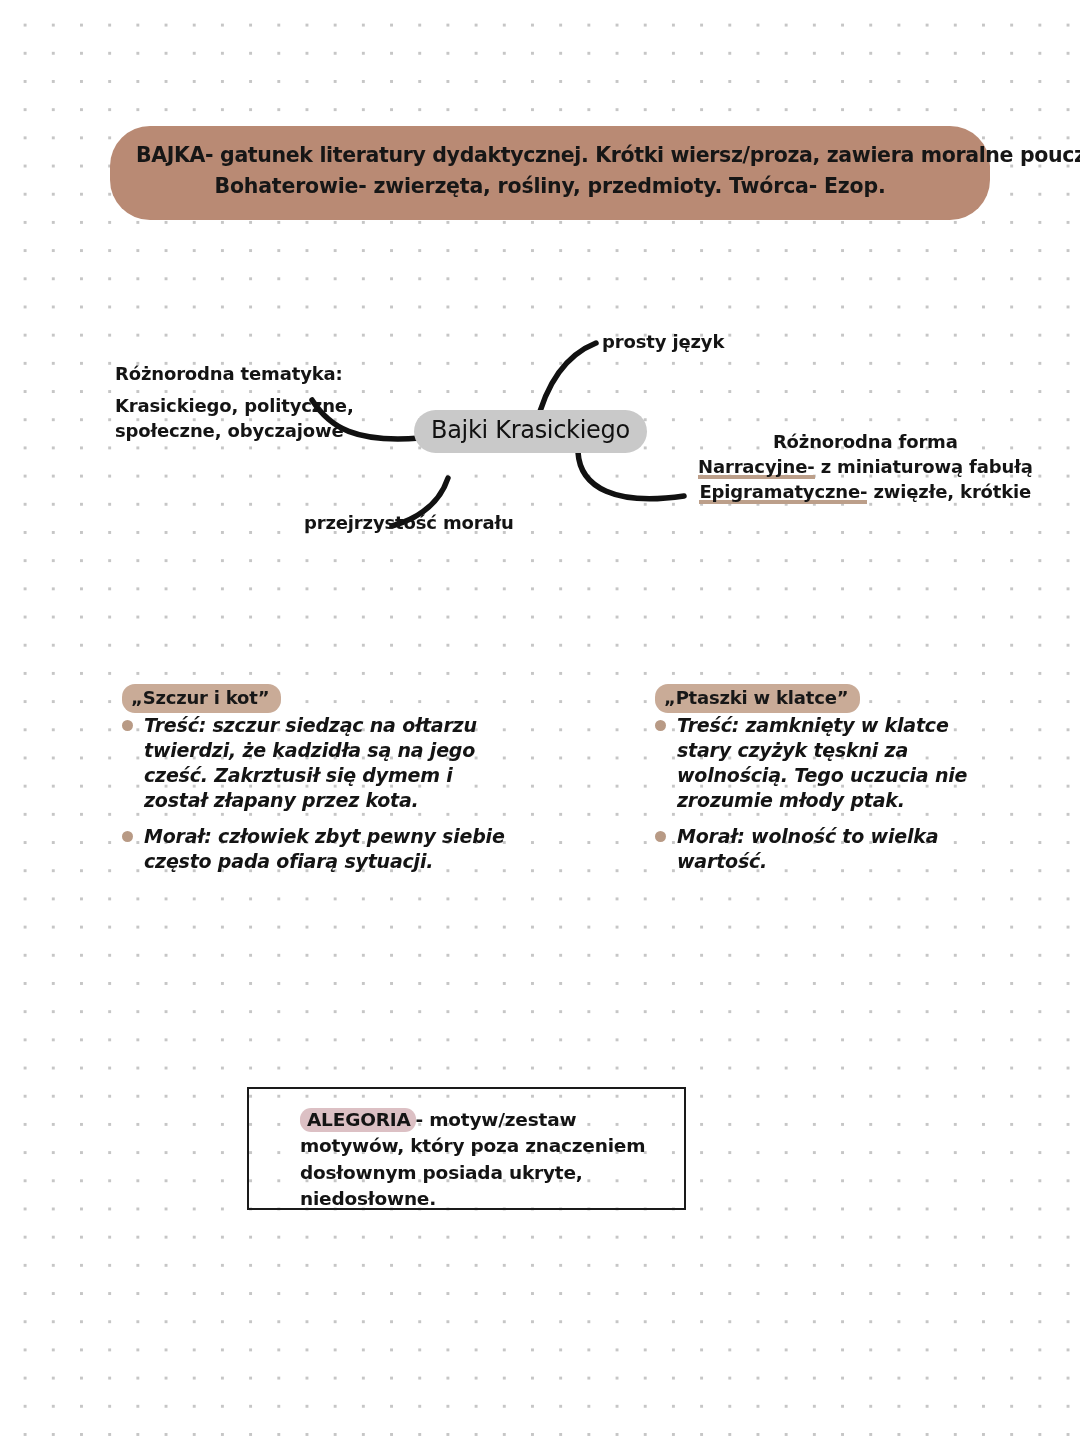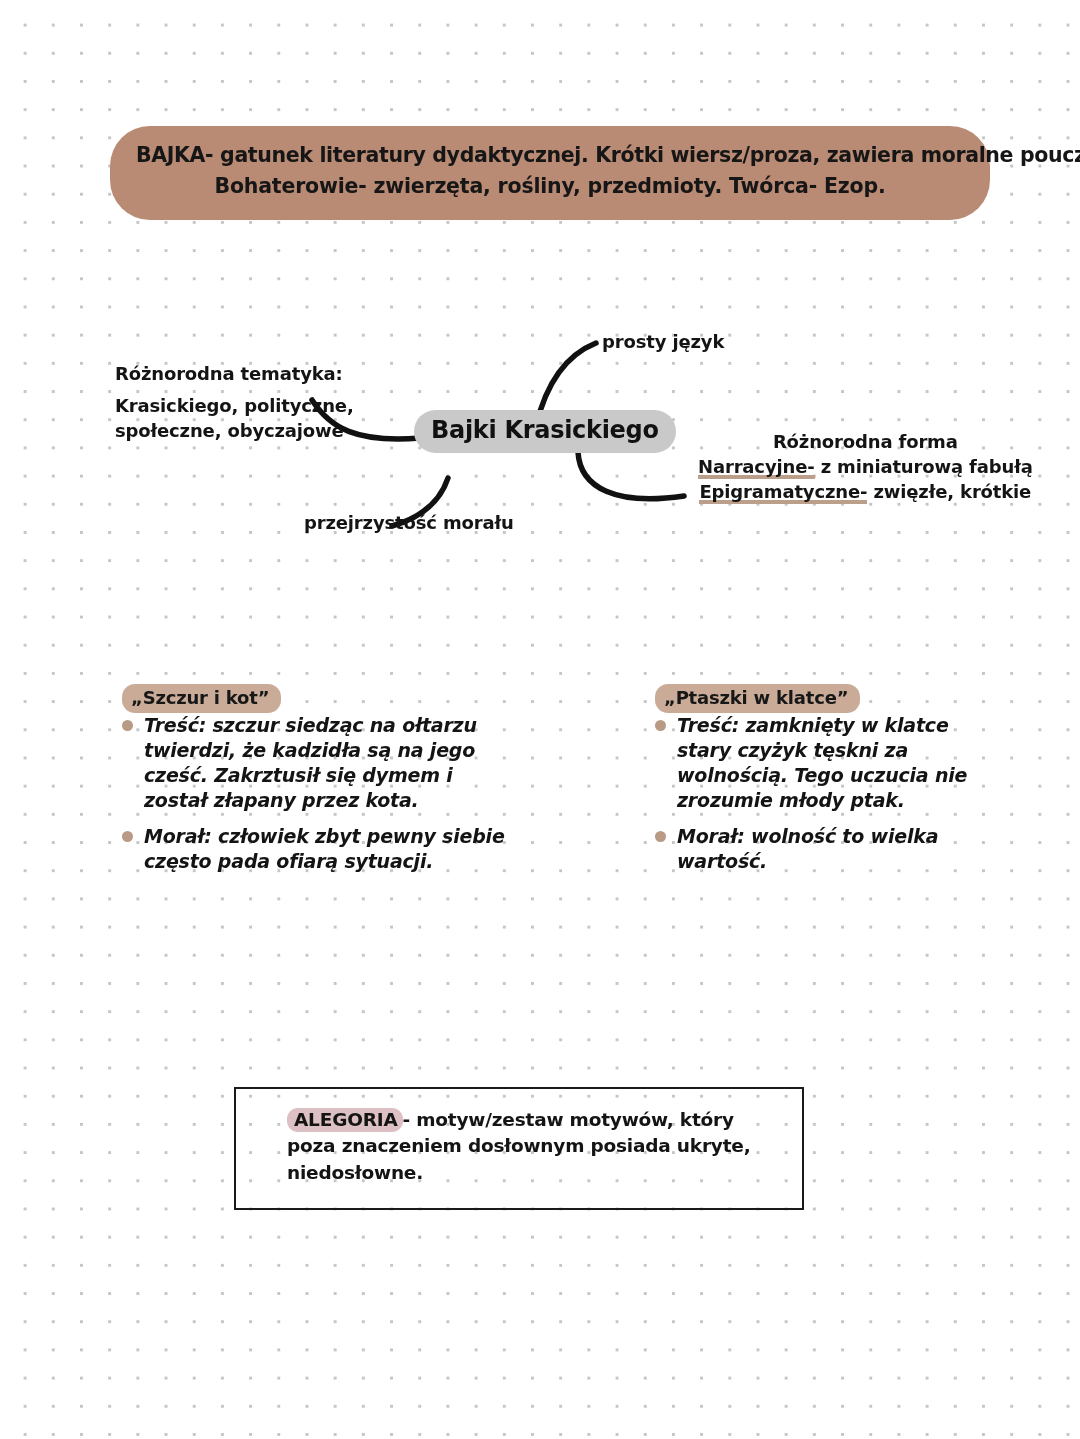--- a/index.html
+++ b/index.html
@@ -55,21 +55,21 @@
   
   #mindmap { left: 0; top: 300px; width: 1080px; height: 270px; }
   #mm-svg { position: absolute; left: 0; top: 0; }
 
   .mm-node {
     position: absolute;
     background: #c9c9c9;
     border-radius: 22px;
     padding: 5px 17px 7px;
     font-size: 24px;
-    font-weight: 700;
+    font-weight: 400;
     color: #111;
     white-space: nowrap;
     letter-spacing: -0.3px;
   }
   .mm-label { position: absolute; font-size: 18px; font-weight: 700; color: #141414; white-space: nowrap; letter-spacing: -0.15px; }
   .mm-block { position: absolute; font-size: 18px; font-weight: 700; color: #141414; line-height: 1.38; letter-spacing: -0.15px; }
   .mm-block .sub { display: block; white-space: nowrap; }
   .mm-block .gap { display: block; height: 7px; }
   .uline {
     display: inline;
@@ -111,23 +111,23 @@
     left: 0;
     top: 7px;
     width: 11px;
     height: 11px;
     border-radius: 50%;
     background: #b89a85;
   }
 
   
   #alegoria {
-    left: 234px;
+    left: 247px;
     top: 1087px;
-    width: 570px;
+    width: 439px;
     height: 123px;
     box-sizing: border-box;
     border: 2.2px solid #1a1a1a;
     background: transparent;
     padding: 18px 16px 0 18px;
   }
   #alegoria .para {
     font-size: 18.5px;
     font-weight: 700;
     line-height: 1.42;

